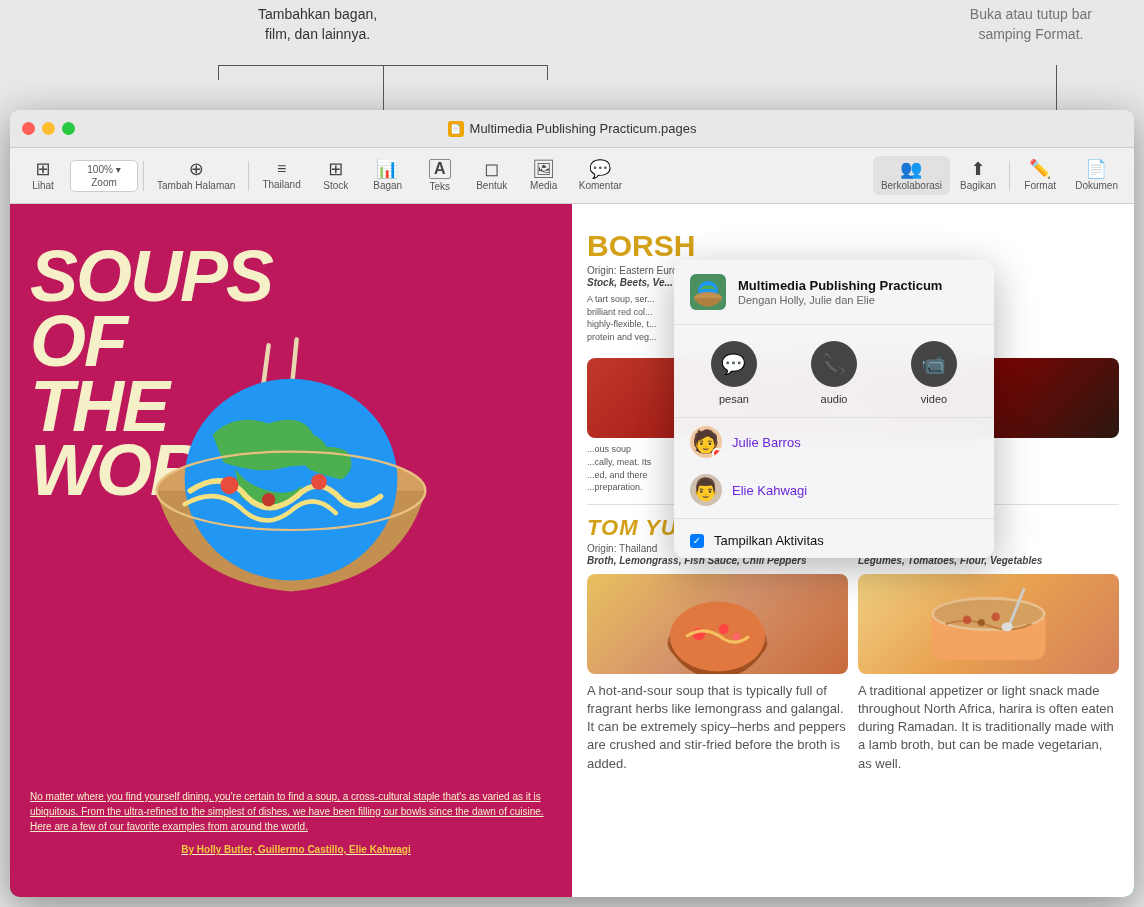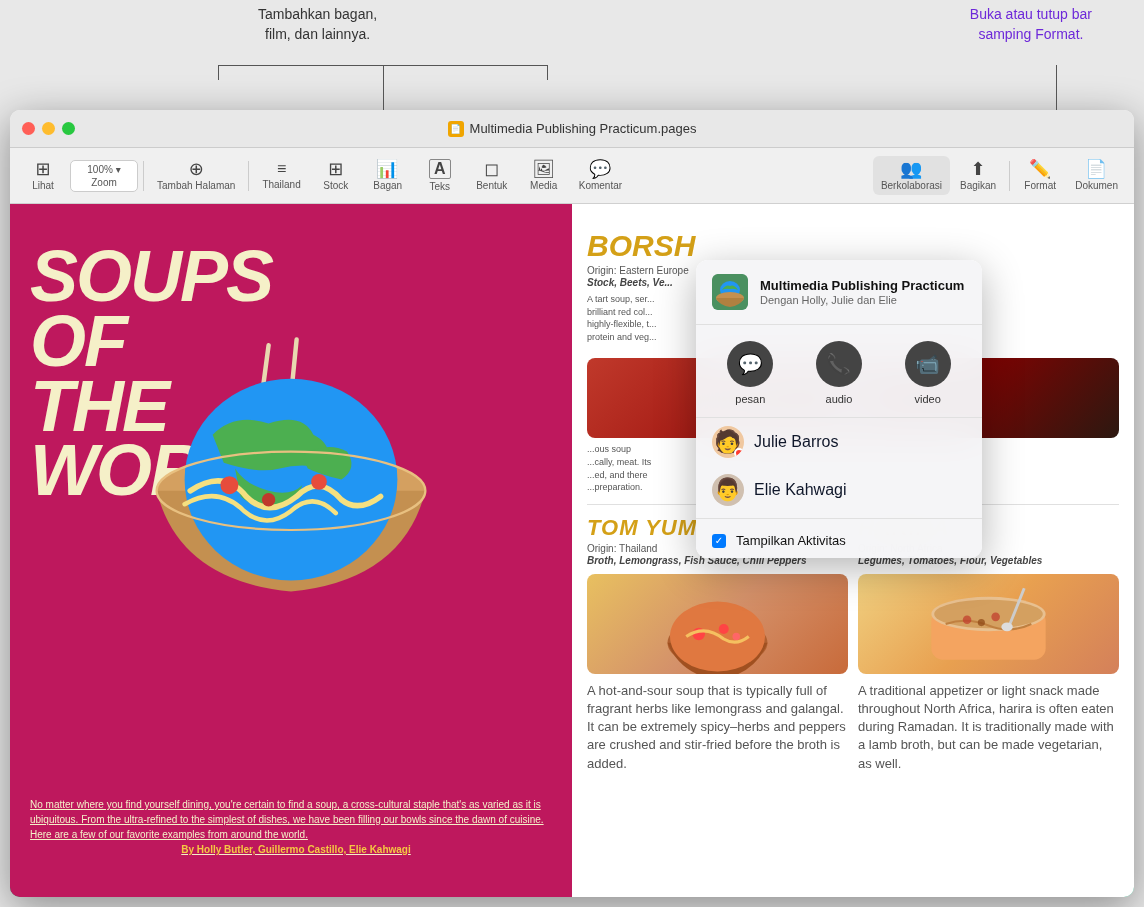--- a/index.html
+++ b/index.html
@@ -31,21 +31,21 @@
       font-size: 14px;
       color: #333;
       line-height: 1.4;
     }
     .callout-right {
       position: absolute;
       top: 5px;
       right: 80px;
       text-align: center;
       font-size: 14px;
-      color: #6d28d9;
+      color: #737373;
       line-height: 1.4;
     }
     .callout-line-left {
       position: absolute;
       top: 65px;
       left: 355px;
       width: 1px;
       height: 45px;
       background: #555;
     }
@@ -235,20 +235,21 @@
       right: 10px;
       font-size: 10px;
       color: #f5f0c8;
       line-height: 1.5;
       text-decoration: underline;
     }
     .author-line {
       color: #f5c842;
       font-weight: bold;
       font-size: 10px;
+      margin-top: 8px;
       text-align: center;
     }
     .soup-name {
       font-size: 22px;
       font-weight: 900;
       color: #d4a017;
       text-transform: uppercase;
       font-style: italic;
       letter-spacing: 1px;
     }
@@ -272,21 +273,20 @@
     }
 
     .right-top-entry {
       padding: 10px 0;
     }
     .right-soup-name-large {
       font-size: 30px;
       font-weight: 900;
       color: #d4a017;
       text-transform: uppercase;
-      font-style: italic;
     }
 
     .soup-row {
       display: flex;
       gap: 10px;
       margin-top: 10px;
     }
     .soup-col {
       flex: 1;
     }
@@ -307,22 +307,22 @@
       background: linear-gradient(135deg, #e8c060 0%, #d4916a 50%, #c86a3a 100%);
     }
     .harira-img {
       background: linear-gradient(135deg, #f0d080 0%, #e8a050 50%, #d4805a 100%);
     }
 
     
     .collab-popup {
       position: absolute;
       top: 56px; 
-      right: 152px;
-      width: 286px;
+      right: 140px;
+      width: 320px;
       background: rgba(245,245,247,0.97);
       border-radius: 12px;
       box-shadow: 0 10px 40px rgba(0,0,0,0.3);
       backdrop-filter: blur(20px);
       z-index: 50;
       overflow: hidden;
     }
 
     .collab-header {
       display: flex;
@@ -411,22 +411,22 @@
       width: 10px;
       height: 10px;
       background: #ff3b30;
       border-radius: 50%;
       position: absolute;
       bottom: 0;
       right: 0;
       border: 2px solid white;
     }
     .user-name {
-      font-size: 16px;
-      color: #0f172a;
+      font-size: 13px;
+      color: #6d28d9;
     }
 
     .collab-divider {
       height: 1px;
       background: #e0e0e0;
       margin: 4px 0;
     }
 
     .collab-menu-item {
       display: flex;

